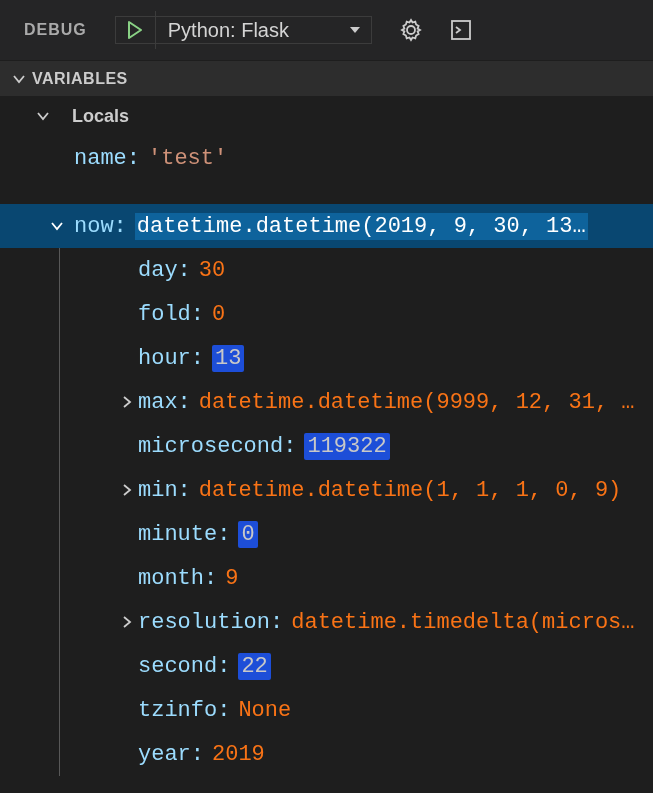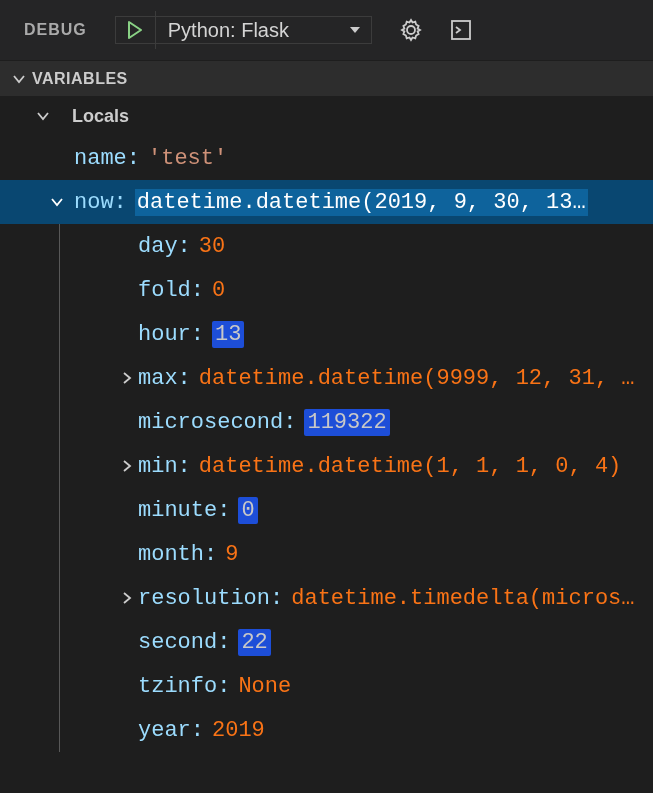--- a/index.html
+++ b/index.html
@@ -123,21 +123,21 @@
     border-radius: 2px;
   }
   .val-sel { 
     background: #0e639c; 
     color: #ffffff; 
     padding: 1px 2px;
   }
   .indent1 { padding-left: 52px; }
   .indent2 { padding-left: 46px; border-left: 1px solid #585858; margin-left: 59px; }
   .indent2 .pad { width: 10px; flex-shrink:0; }
-  .now-row { padding-left: 46px; }
+  .now-row { padding-left: 46px; margin-top: 24px; }
   .now-inner { display:flex; align-items:center; flex:1; overflow:hidden; padding-left:6px; }
   svg { display:block; }
 </style>
 </head>
 <body>
 
 <div class="toolbar">
   <div class="toolbar-title">DEBUG</div>
   <div class="config-box">
     <div class="play-btn">
@@ -247,21 +247,21 @@
 
   <div class="var-row indent2">
     <span class="pad"></span>
     <span class="arrow-slot">
       <svg width="14" height="14" viewBox="0 0 14 14">
           <path d="M4 2 L10 7 L4 12" fill="none" stroke="#cccccc" stroke-width="1.8"></path>
         </svg>
     </span>
     <span class="var-key">min</span>
       <span class="var-colon">:</span>
-    <span class="var-val">datetime.datetime(1, 1, 1, 0, 4)</span>
+    <span class="var-val">datetime.datetime(1, 1, 1, 0, 9)</span>
   </div>
 
   <div class="var-row indent2">
     <span class="pad"></span>
       <span class="arrow-slot"></span>
     <span class="var-key">minute</span>
       <span class="var-colon">:</span>
     <span class="val-highlight">0</span>
   </div>
 

